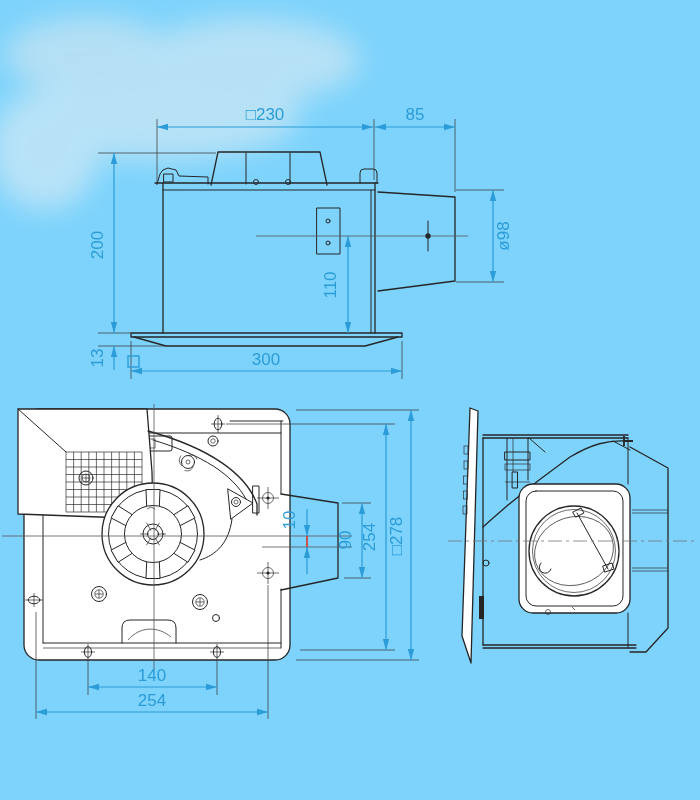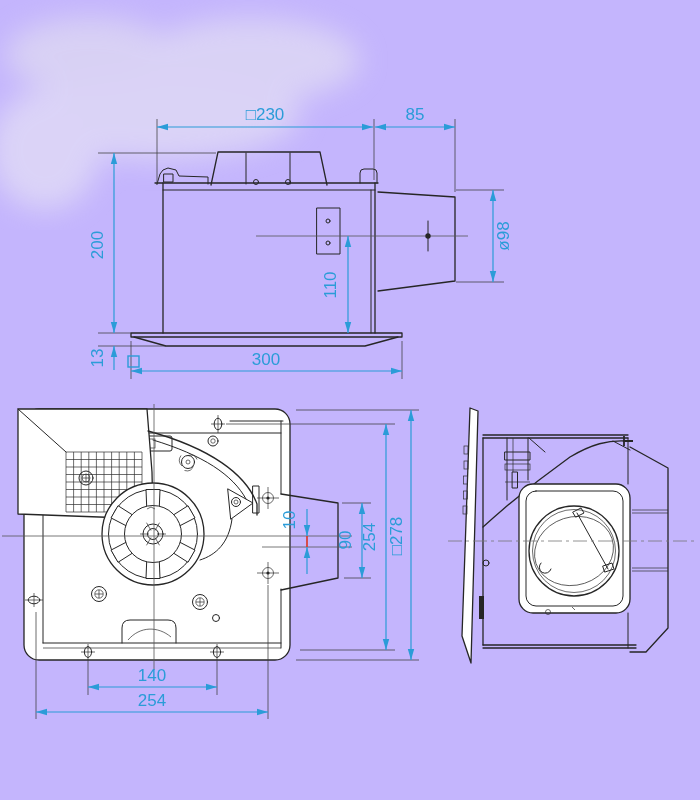--- a/index.html
+++ b/index.html
@@ -1,16 +1,16 @@
 <!DOCTYPE html>
 <html><head>
 <meta charset="utf-8">
 <style>
   html,body{margin:0;padding:0;background:#fff;}
-  .stage{position:relative;width:700px;height:800px;background:#c4b5fd;overflow:hidden;
+  .stage{position:relative;width:700px;height:800px;background:#7dd3fc;overflow:hidden;
          font-family:"Liberation Sans", sans-serif;}
   svg{display:block;}
   .ln{fill:none;stroke:#262626;stroke-width:1.3;stroke-linecap:round;stroke-linejoin:round;}
   .ln2{fill:none;stroke:#262626;stroke-width:1;stroke-linecap:round;stroke-linejoin:round;}
   .thin{fill:none;stroke:#2e2e2e;stroke-width:0.7;}
   .wfill{fill:#ffffff;}
   .ext{fill:none;stroke:#3c3c3c;stroke-width:0.75;}
   .cl{fill:none;stroke:#555555;stroke-width:0.8;}
   .dim{fill:none;stroke:#2b9cd8;stroke-width:1.2;}
   .dimtxt{fill:#2b9cd8;font-size:17px;font-family:"Liberation Sans",sans-serif;}

